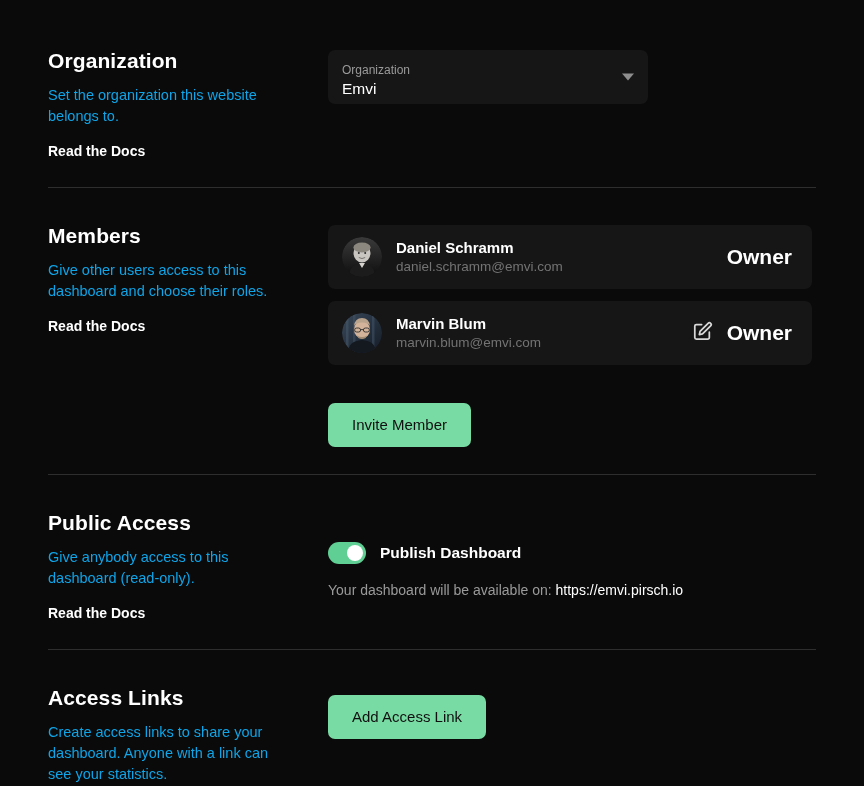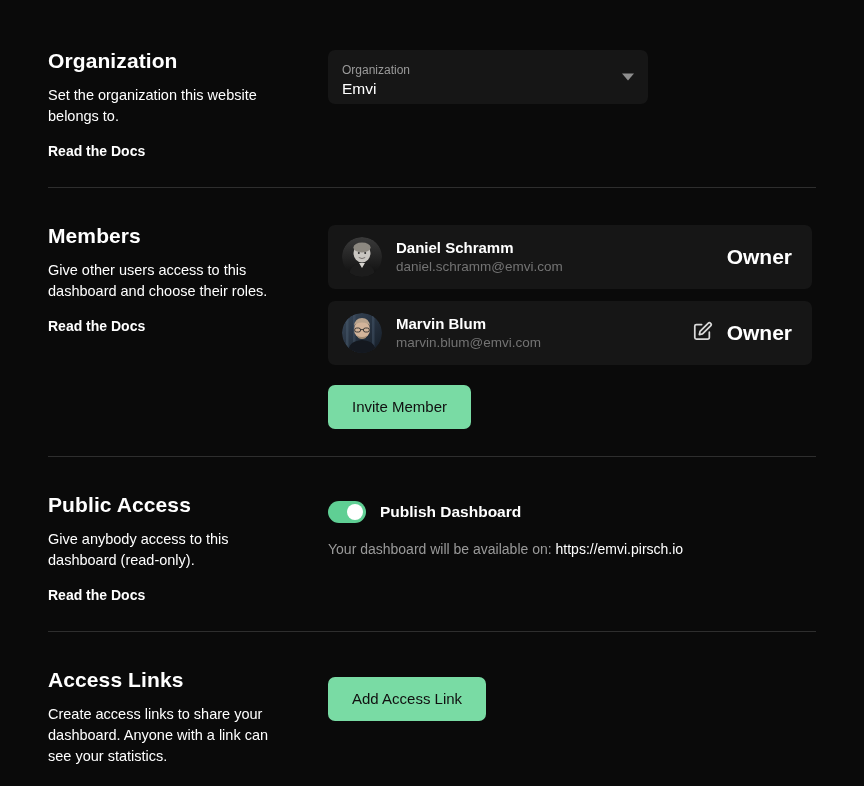--- a/index.html
+++ b/index.html
@@ -37,21 +37,21 @@
 
   .section-title {
     font-size: 21px;
     font-weight: bold;
     color: #ffffff;
     letter-spacing: 0.1px;
     line-height: 26px;
   }
   .section-desc {
     font-size: 14.5px;
-    color: #ffffff;
+    color: #0ea5e9;
     line-height: 21px;
     margin-top: 11px;
     max-width: 232px;
   }
   .docs-link {
     display: inline-block;
     font-size: 14px;
     font-weight: bold;
     color: #ffffff;
     text-decoration: none;
@@ -298,27 +298,27 @@
           <span class="edit-icon">
             <svg width="21" height="21" viewBox="0 0 24 24" fill="none" stroke="#d8d8d8" stroke-width="2" stroke-linecap="round" stroke-linejoin="round">
               <path d="M11 4H5a1.8 1.8 0 0 0-1.8 1.8v13A1.8 1.8 0 0 0 5 20.6h13a1.8 1.8 0 0 0 1.8-1.8v-6"></path>
               <path d="M18.4 2.6a2 2 0 0 1 2.9 2.9L12 14.7l-3.6.8.8-3.6z"></path>
             </svg>
           </span>
           <div class="member-role">Owner</div>
         </div>
       </div>
 
-      <button class="btn-primary" style="margin-top:8px;">Invite Member</button>
+      <button class="btn-primary" style="margin-top:26px;">Invite Member</button>
     </div>
   </div>
 
   <div class="divider"></div>
 
-  <div class="section" style="padding-top:35px;padding-bottom:27px;">
+  <div class="section" style="padding-top:35px;padding-bottom:27px;align-items:center;">
     <div class="col-left">
       <div class="section-title">Public Access</div>
       <div class="section-desc">Give anybody access to this dashboard (read-only).</div>
       <a class="docs-link">Read the Docs</a>
     </div>
     <div class="col-right" style="padding-top:9px;">
       <div class="toggle-row">
         <div class="toggle">
           <div class="toggle-knob"></div>
         </div>

